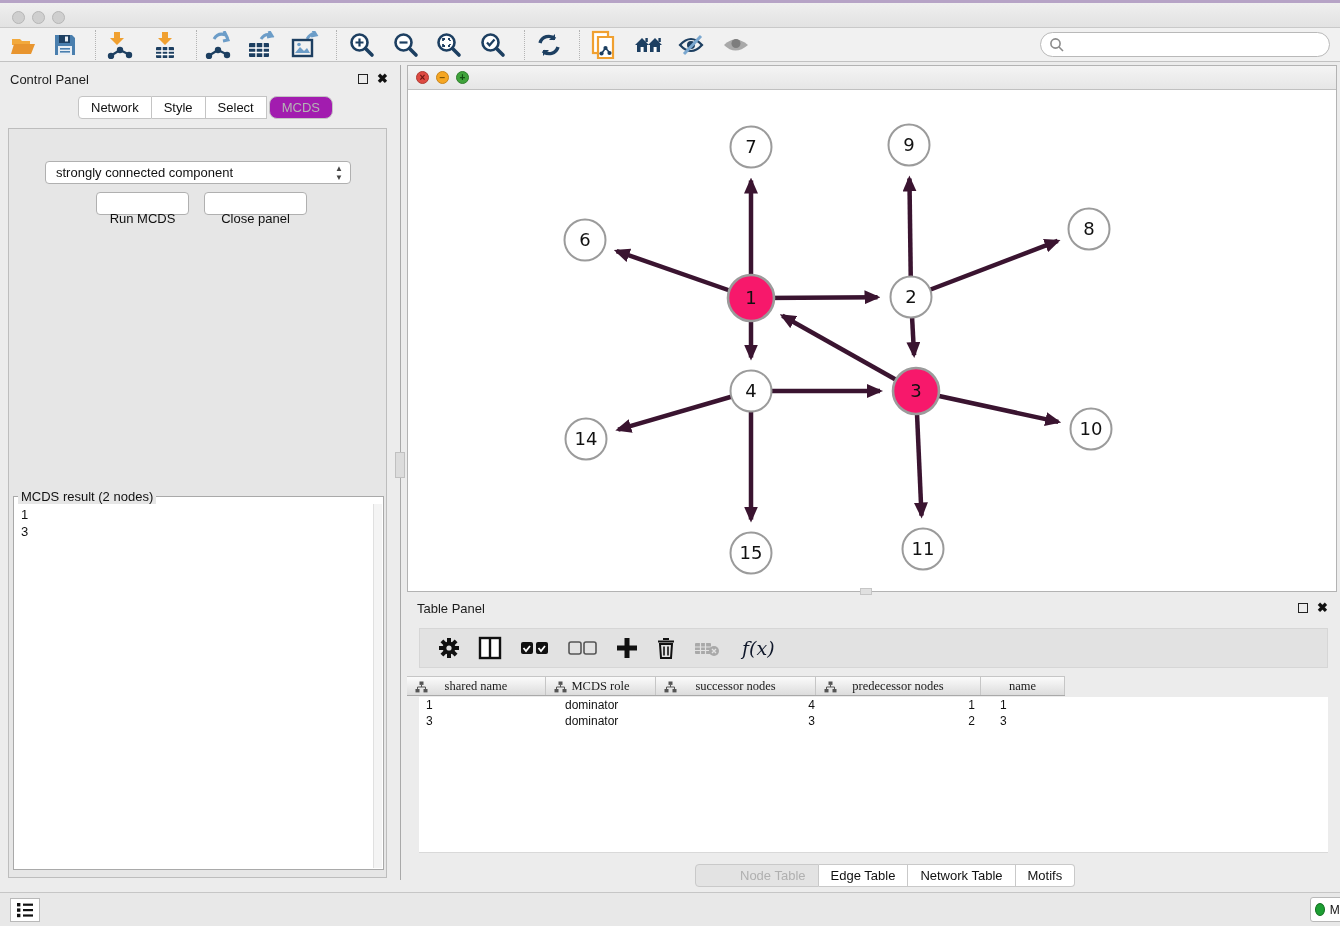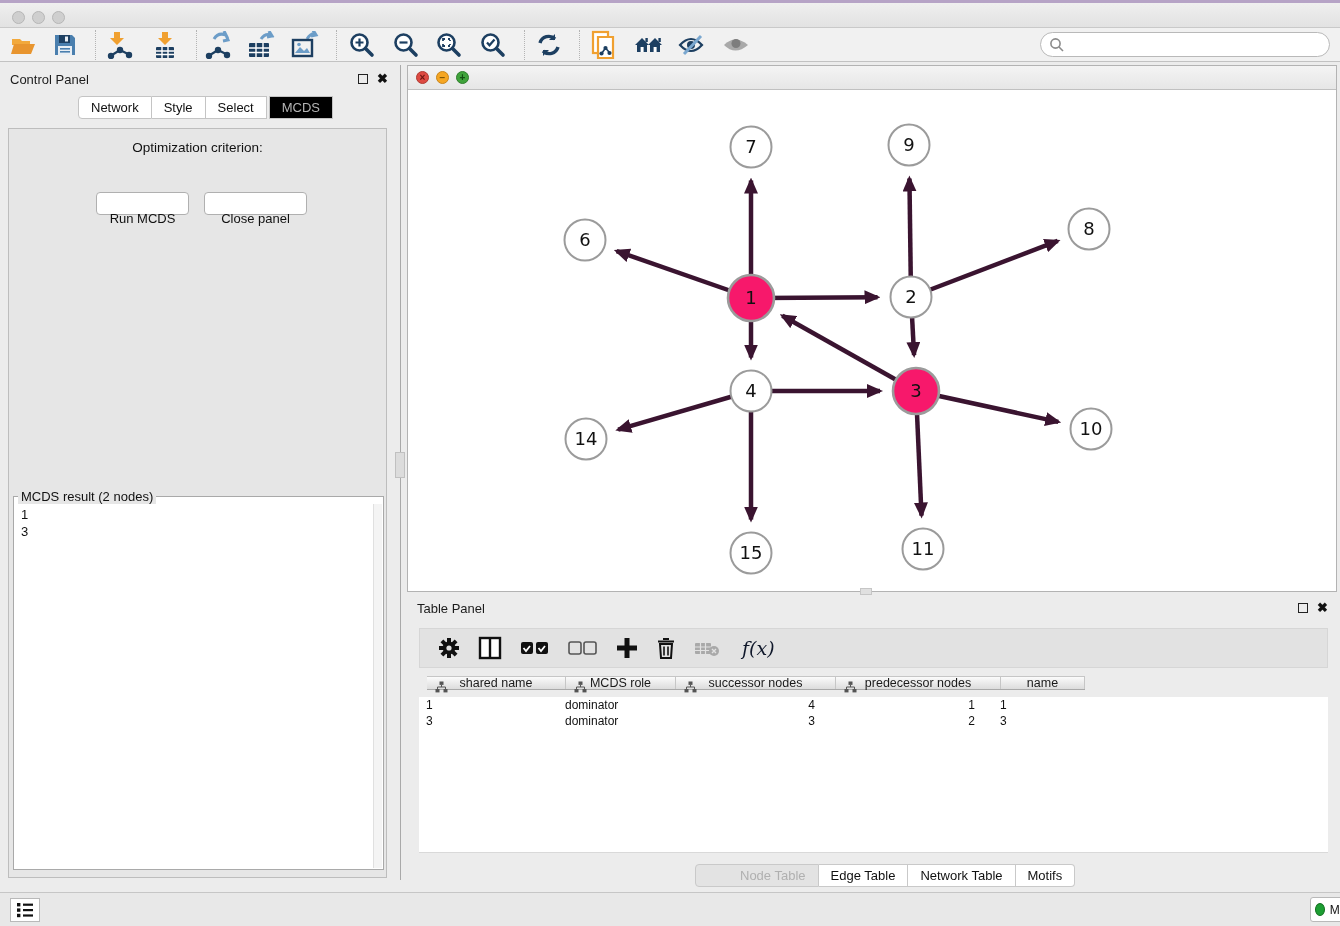--- a/index.html
+++ b/index.html
@@ -33,21 +33,21 @@
 
   
   #control-panel { left:0; top:65px; width:396px; height:815px; background:#ececec; }
   #cp-title { left:10px; top:7px; font-size:13px; color:#1c1c1c; }
   .panel-float { width:10px; height:10px; border:1.5px solid #222; }
   .panel-close { font-size:13px; font-weight:bold; color:#111; line-height:11px; }
   .cp-tabs { left:78px; top:31px; height:23px; display:flex; }
   .cp-tab { border:1px solid #c4c4c4; border-left:none; background:#fff;
     font-size:13px; padding:3px 12px 0 12px; color:#111; }
   .cp-tab:first-child { border-left:1px solid #c4c4c4; border-radius:4px 0 0 4px; }
-  .cp-tab.active { background:#000000; color:#b4b4b4; border-radius:0;
+  .cp-tab.active { background:#a21caf; color:#b4b4b4; border-radius:8px;
     margin-left:2px; border-left:1px solid #c4c4c4; }
   #cp-box { left:8px; top:63px; width:379px; height:750px;
     background:#e6e6e6; border:1px solid #bdbdbd; }
   #opt-label { width:100%; text-align:center; top:11px; font-size:13.5px; color:#111; }
   #criterion { left:36px; top:32px; width:306px; height:23px; background:#fff;
     border:1px solid #b0b0b0; border-radius:4px; display:flex; align-items:center;
     font-size:13px; padding-left:10px; color:#111; }
   #criterion .spin { position:absolute; right:7px; top:2px; font-size:8px;
     line-height:9px; color:#444; text-align:center; }
   .cp-btn { top:63px; height:23px; background:#fff; border:1px solid #b0b0b0;
@@ -83,23 +83,23 @@
     background:#e0e0e0; border:1px solid #c6c6c6; }
 
   
   #table-panel { left:407px; top:595px; width:933px; height:293px; background:#ececec; }
   #tp-title { left:10px; top:6px; font-size:13px; color:#1c1c1c; }
   #tp-toolbar { left:12px; top:33px; width:909px; height:40px;
     background:#e2e2e2; border:1px solid #d6d6d6; display:flex; align-items:center; }
   .tp-icon { margin-left:18px; display:flex; align-items:center; }
   #fx-label { font-family:"DejaVu Serif",serif; font-style:italic;
     font-size:19px; color:#0f172a; margin-left:20px; }
-  #tp-header { left:20px; top:81px; height:14px; display:flex;
+  #tp-header { left:0; top:81px; height:20px; display:flex;
     background:linear-gradient(#fbfbfb,#dcdcdc); border-top:1px solid #c6c6c6;
-    border-bottom:1px solid #a9a9a9; }
+    border-bottom:1px solid #a9a9a9;font-family:Liberation Serif, serif; }
   .th { border-right:1px solid #c6c6c6; display:flex; align-items:center;
     justify-content:center; font-size:12.5px; color:#1a1a1a; position:relative; }
   .th .sitemap { position:absolute; left:8px; top:4px; }
   #tp-body { left:12px; top:102px; width:909px; height:156px; background:#fff;
     border-bottom:1px solid #d9d9d9; font-size:12px; color:#111; }
   .trow { display:flex; height:16px; line-height:16px; }
   .td { overflow:hidden; white-space:nowrap; }
   .td.l { padding-left:7px; text-align:left; }
   .td.r { text-align:right; }
   #tp-strip { left:12px; top:258px; width:909px; height:14px; background:#ececec; }
@@ -292,21 +292,24 @@
   <div class="abs panel-close" style="left:377px;top:8px">✖</div>
 
   <div class="cp-tabs abs">
     <div class="cp-tab">Network</div>
     <div class="cp-tab">Style</div>
     <div class="cp-tab">Select</div>
     <div class="cp-tab active">MCDS</div>
   </div>
 
   <div id="cp-box" class="abs">
-    <div id="opt-label" class="abs">Optimization criterion:</div>
+    <div id="criterion" class="abs">
+      <span>strongly connected component</span>
+      <span class="spin">▲<br>▼</span>
+    </div>
     <div class="cp-btn abs" id="run-btn">Run MCDS</div>
     <div class="cp-btn abs" id="close-btn">Close panel</div>
 
     <fieldset id="result-fs" class="abs">
       <legend>MCDS result (2 nodes)</legend>
       <div id="result-text">1
 3</div>
       <div id="result-scroll"></div>
     </fieldset>
   </div>

